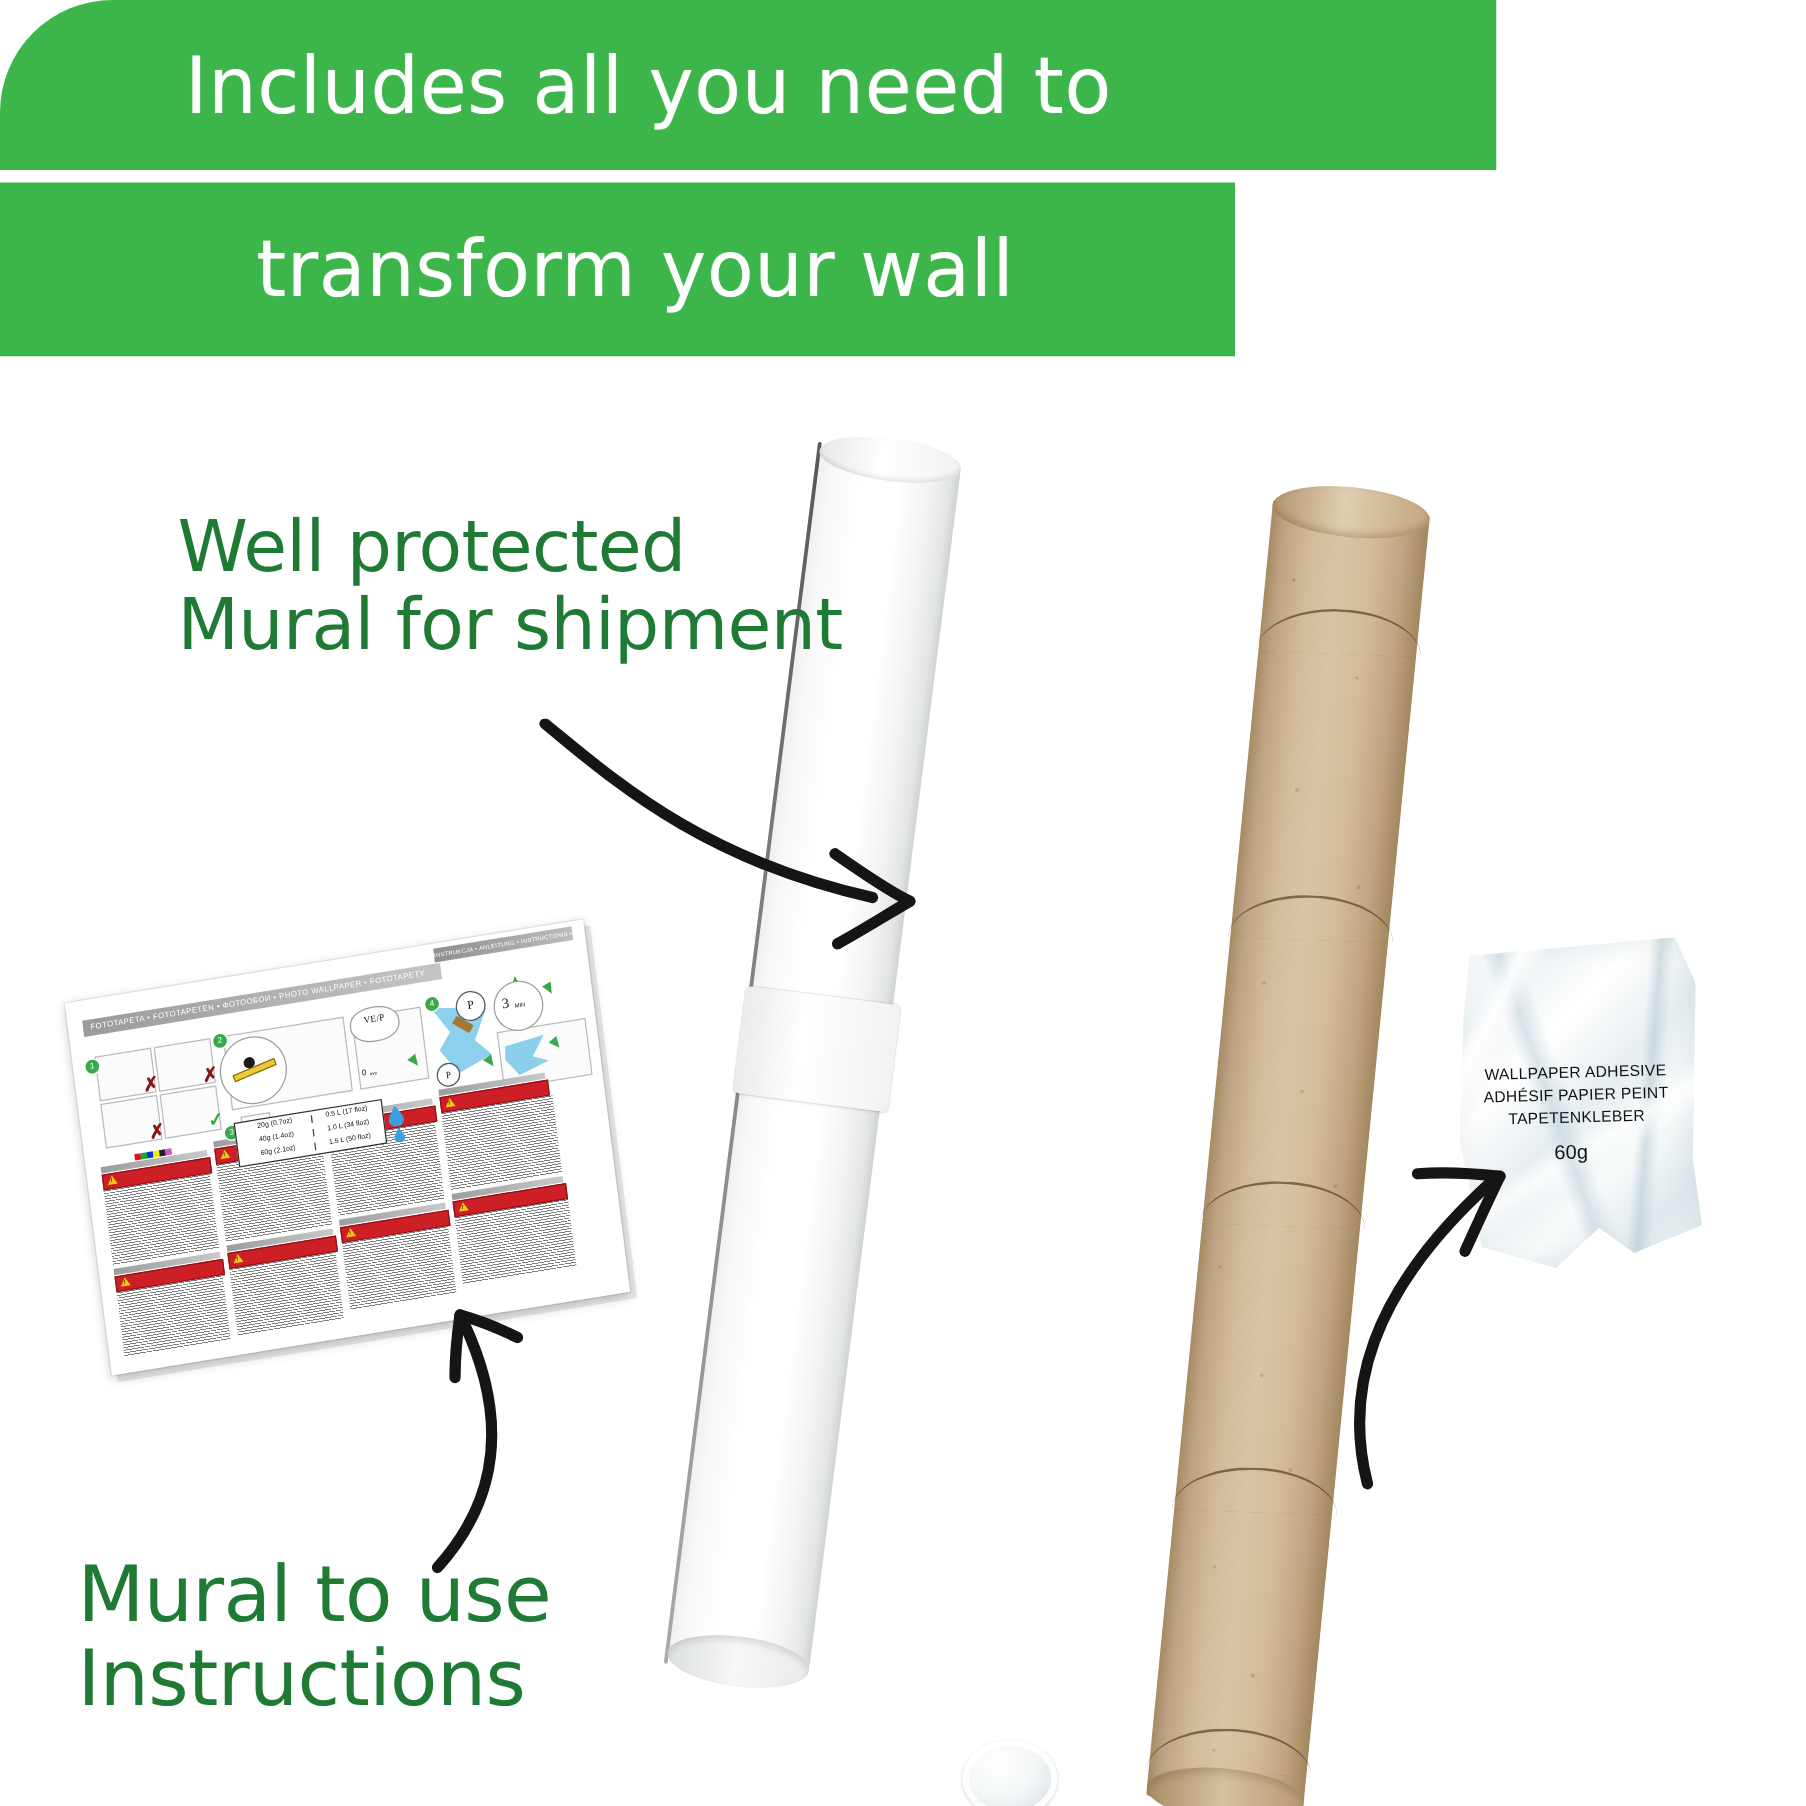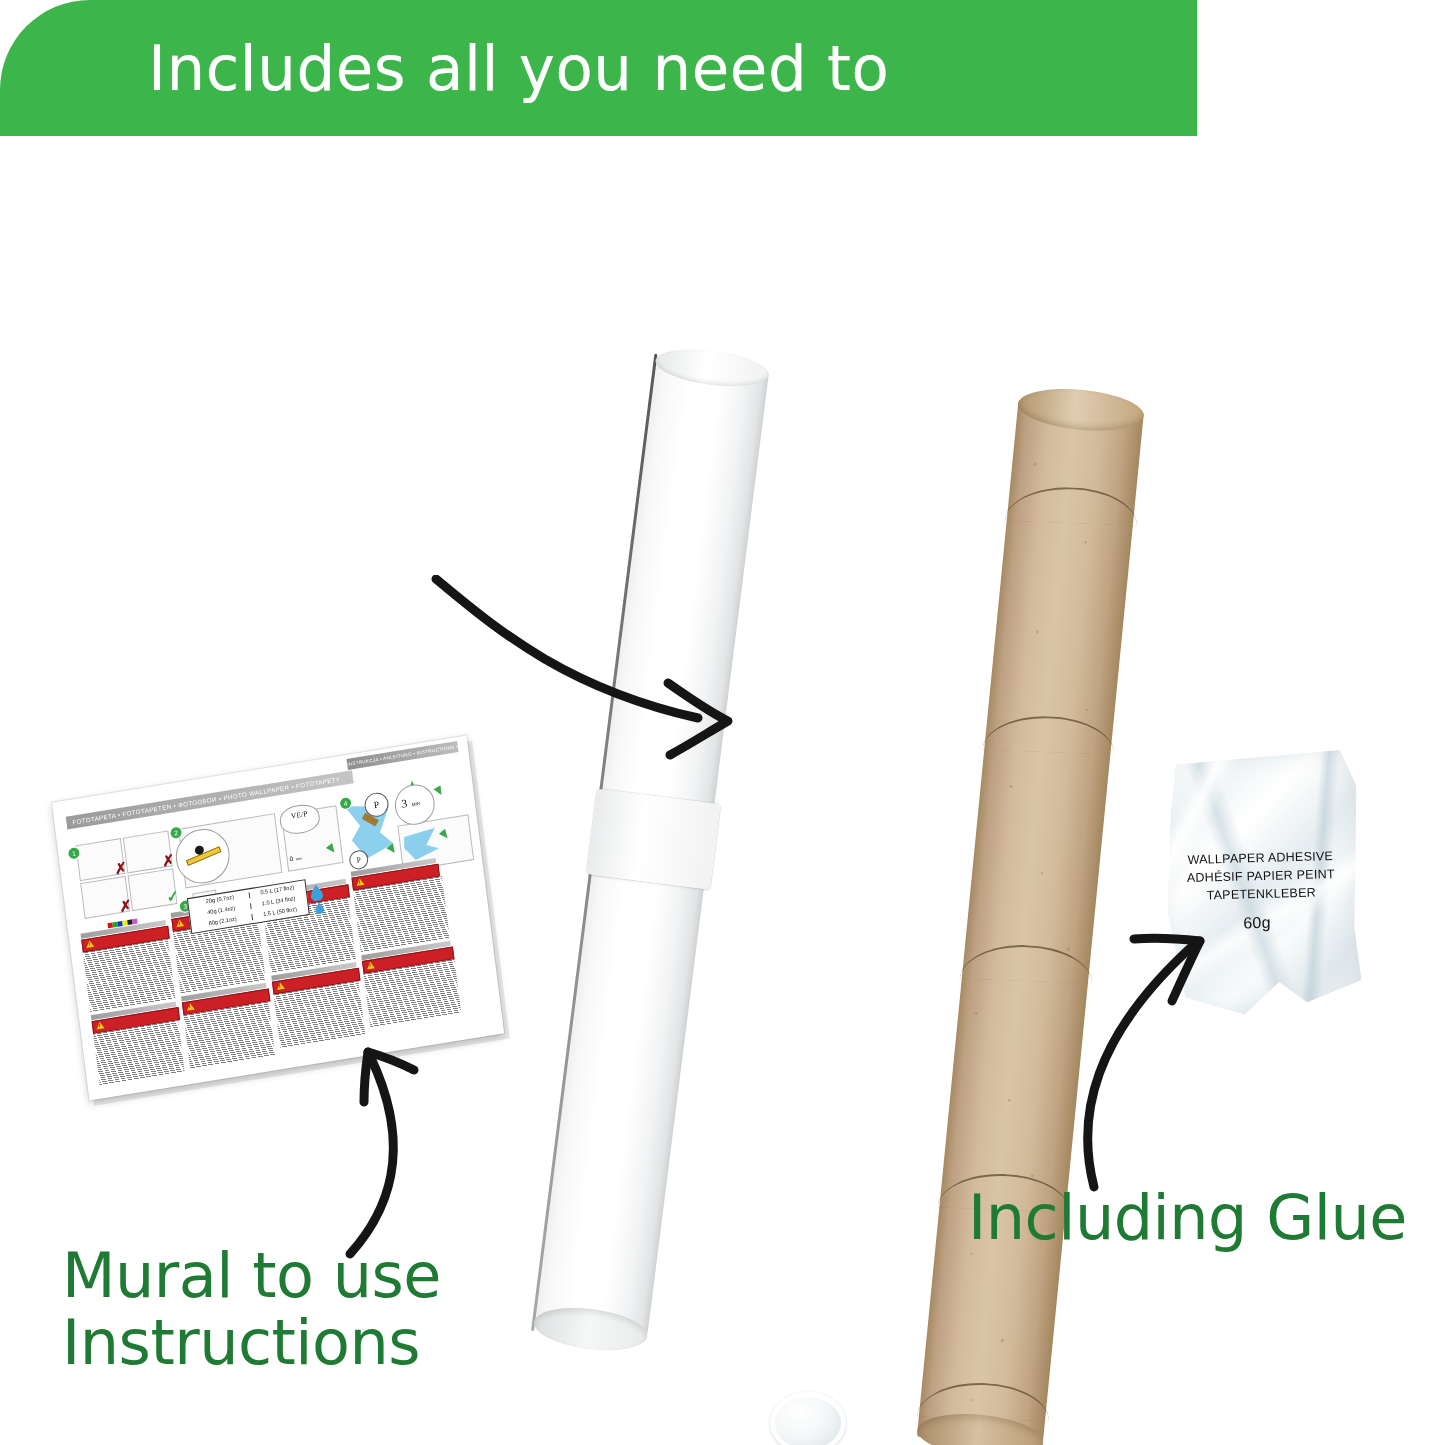--- a/index.html
+++ b/index.html
@@ -350,20 +350,23 @@
   #arrow-glue{left:1058px;top:905px;width:200px;height:290px;}
 </style>
 </head>
 <body>
 
 <div class="stage">
 
   <div class="banner" id="banner1">
     <span>Includes all you need to</span>
   </div>
+  <div class="banner" id="banner2">
+    <span>transform your wall</span>
+  </div>
 
   <div id="mural-roll">
     <div class="body"></div>
     <div class="sheen"></div>
     <div class="edge-line"></div>
     <div class="top-ellipse"></div>
     <div class="band"></div>
     <div class="bottom-ellipse"></div>
   </div>
 
@@ -503,23 +506,24 @@
       <div class="warn-tri" style="left:200px;top:214px;"></div>
       <div class="text-block" style="left:196px;top:225px;width:86px;height:54px;"></div>
 
       <div class="grey-bar" style="left:288px;top:200px;width:90px;height:5px;"></div>
       <div class="red-bar" style="left:288px;top:206px;width:90px;height:11px;"></div>
       <div class="warn-tri" style="left:292px;top:208px;"></div>
       <div class="text-block" style="left:288px;top:219px;width:92px;height:54px;"></div>
     </div>
   </div>
 
+  <div class="callout" id="callout-mural">Well protected
+Mural for shipment</div>
   <div class="callout" id="callout-instructions">Mural to use
 Instructions</div>
-  <div class="callout" id="callout-glue">Including Glue</div>
 
   <svg class="arrow-svg" id="arrow-mural" viewBox="0 0 340 200">
     <path d="M6 4 C 60 48, 130 112, 268 143" fill="none" stroke="#151515" stroke-width="9" stroke-linecap="round"></path>
     <path d="M238 108 C 258 122, 278 136, 296 145" fill="none" stroke="#151515" stroke-width="9" stroke-linecap="round"></path>
     <path d="M240 180 C 262 168, 282 155, 298 146" fill="none" stroke="#151515" stroke-width="9" stroke-linecap="round"></path>
   </svg>
 
   <svg class="arrow-svg" id="arrow-instructions" viewBox="0 0 190 236">
     <path d="M22 226 C 58 186, 88 124, 42 28" fill="none" stroke="#151515" stroke-width="9" stroke-linecap="round"></path>
     <path d="M36 74 C 36 56, 38 38, 40 24" fill="none" stroke="#151515" stroke-width="9" stroke-linecap="round"></path>

